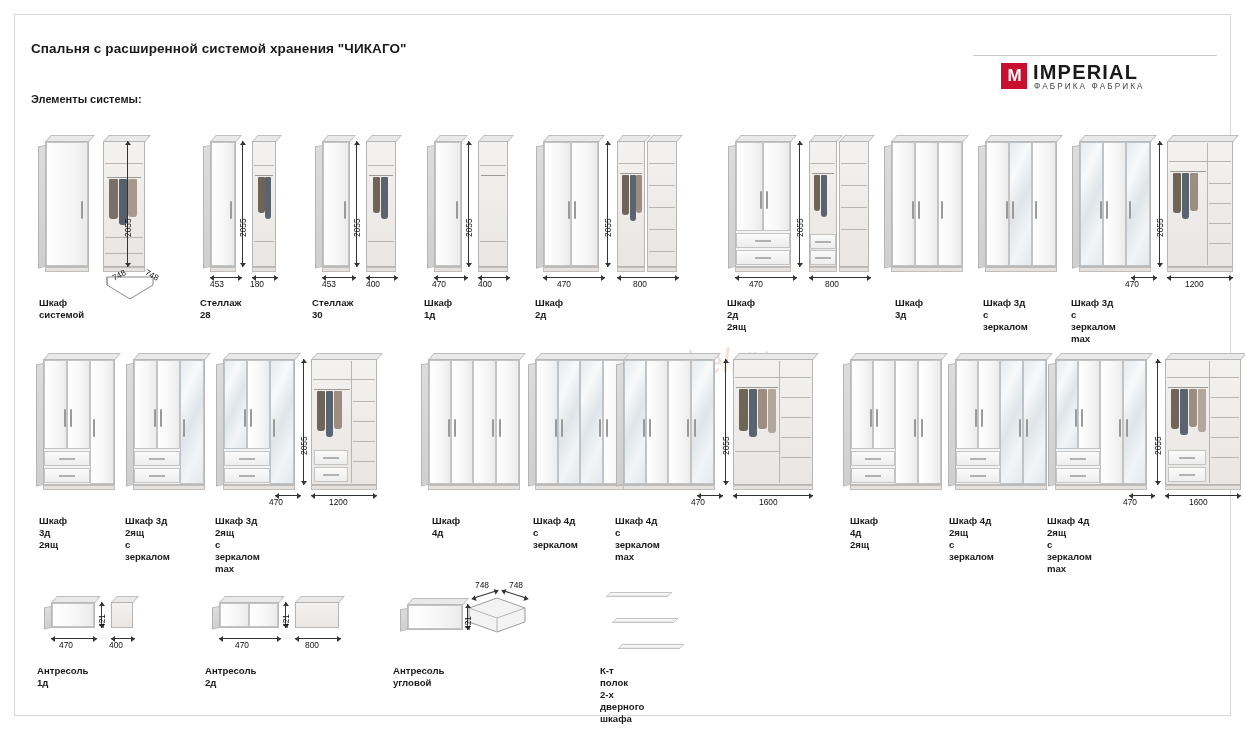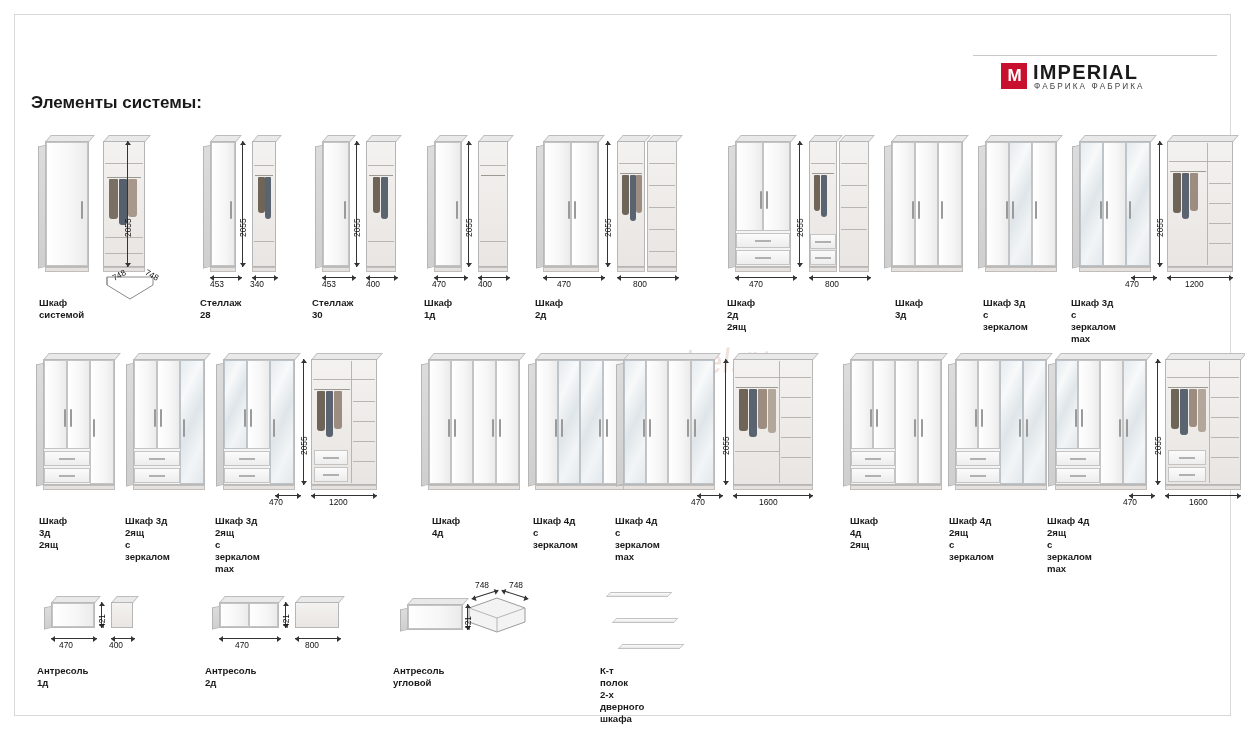--- a/index.html
+++ b/index.html
@@ -18,21 +18,21 @@
     border:1px solid #d8d8d8;
     background:#fff;
     box-sizing:border-box;
   }
   .title{
     position:absolute;left:16px;top:26px;
     font-size:13.5px;font-weight:bold;letter-spacing:.1px;
   }
   .subtitle{
     position:absolute;left:16px;top:78px;
-    font-size:17px;font-weight:bold;
+    font-size:11px;font-weight:bold;
   }
   
   .logo{
     position:absolute;right:14px;top:36px;
     width:215px;height:40px;
   }
   .logo .rule{
     position:absolute;left:-28px;top:4px;width:244px;height:1px;background:#c9c9c9;
   }
   .logo .mark{
@@ -146,20 +146,21 @@
     background:linear-gradient(180deg,#fdfdfd,#e6e6e6);
     border:1px solid #c2c2c2;box-sizing:border-box;
     transform:skewX(-45deg);
   }
 </style>
 </head>
 <body>
 
 <div class="page">
 
+  <div class="title">Спальня с расширенной системой хранения "ЧИКАГО"</div>
   <div class="subtitle">Элементы системы:</div>
 
   <div class="logo">
     <div class="rule"></div>
     <div class="mark">M</div>
     <div class="word">IMPERIAL</div>
     <div class="sub">ФАБРИКА ФАБРИКА</div>
   </div>
 
   <div class="watermark">kadimebel.ru</div>
@@ -217,21 +218,21 @@
       <div class="shelf" style="top:24px;"></div>
       <div class="rod" style="left:3px;right:3px;top:34px;"></div>
       <div class="cloth" style="left:6px;top:36px;width:7px;height:36px;background:#6f6458;"></div>
       <div class="cloth" style="left:13px;top:36px;width:6px;height:42px;background:#5a6471;"></div>
       <div class="shelf" style="top:100px;"></div>
       <div class="plinth"></div>
     </div>
     <div class="arrow-h" style="left:10px;top:150px;width:32px;"></div>
     <div class="dim" style="left:10px;top:152px;">453</div>
     <div class="arrow-h" style="left:52px;top:150px;width:26px;"></div>
-    <div class="dim" style="left:50px;top:152px;">340</div>
+    <div class="dim" style="left:50px;top:152px;">180</div>
     <div class="cap" style="left:0px;top:170px;">Стеллаж 28</div>
   </div>
 
   <div class="item" style="left:297px;top:112px;">
     <div class="cab" style="left:10px;top:14px;width:28px;height:126px;">
       <div class="top3d"></div>
       <div class="side"></div>
       <div class="body"></div>
       <div class="door" style="left:1px;width:26px;"></div>
       <div class="handle" style="left:22px;top:60px;"></div>

